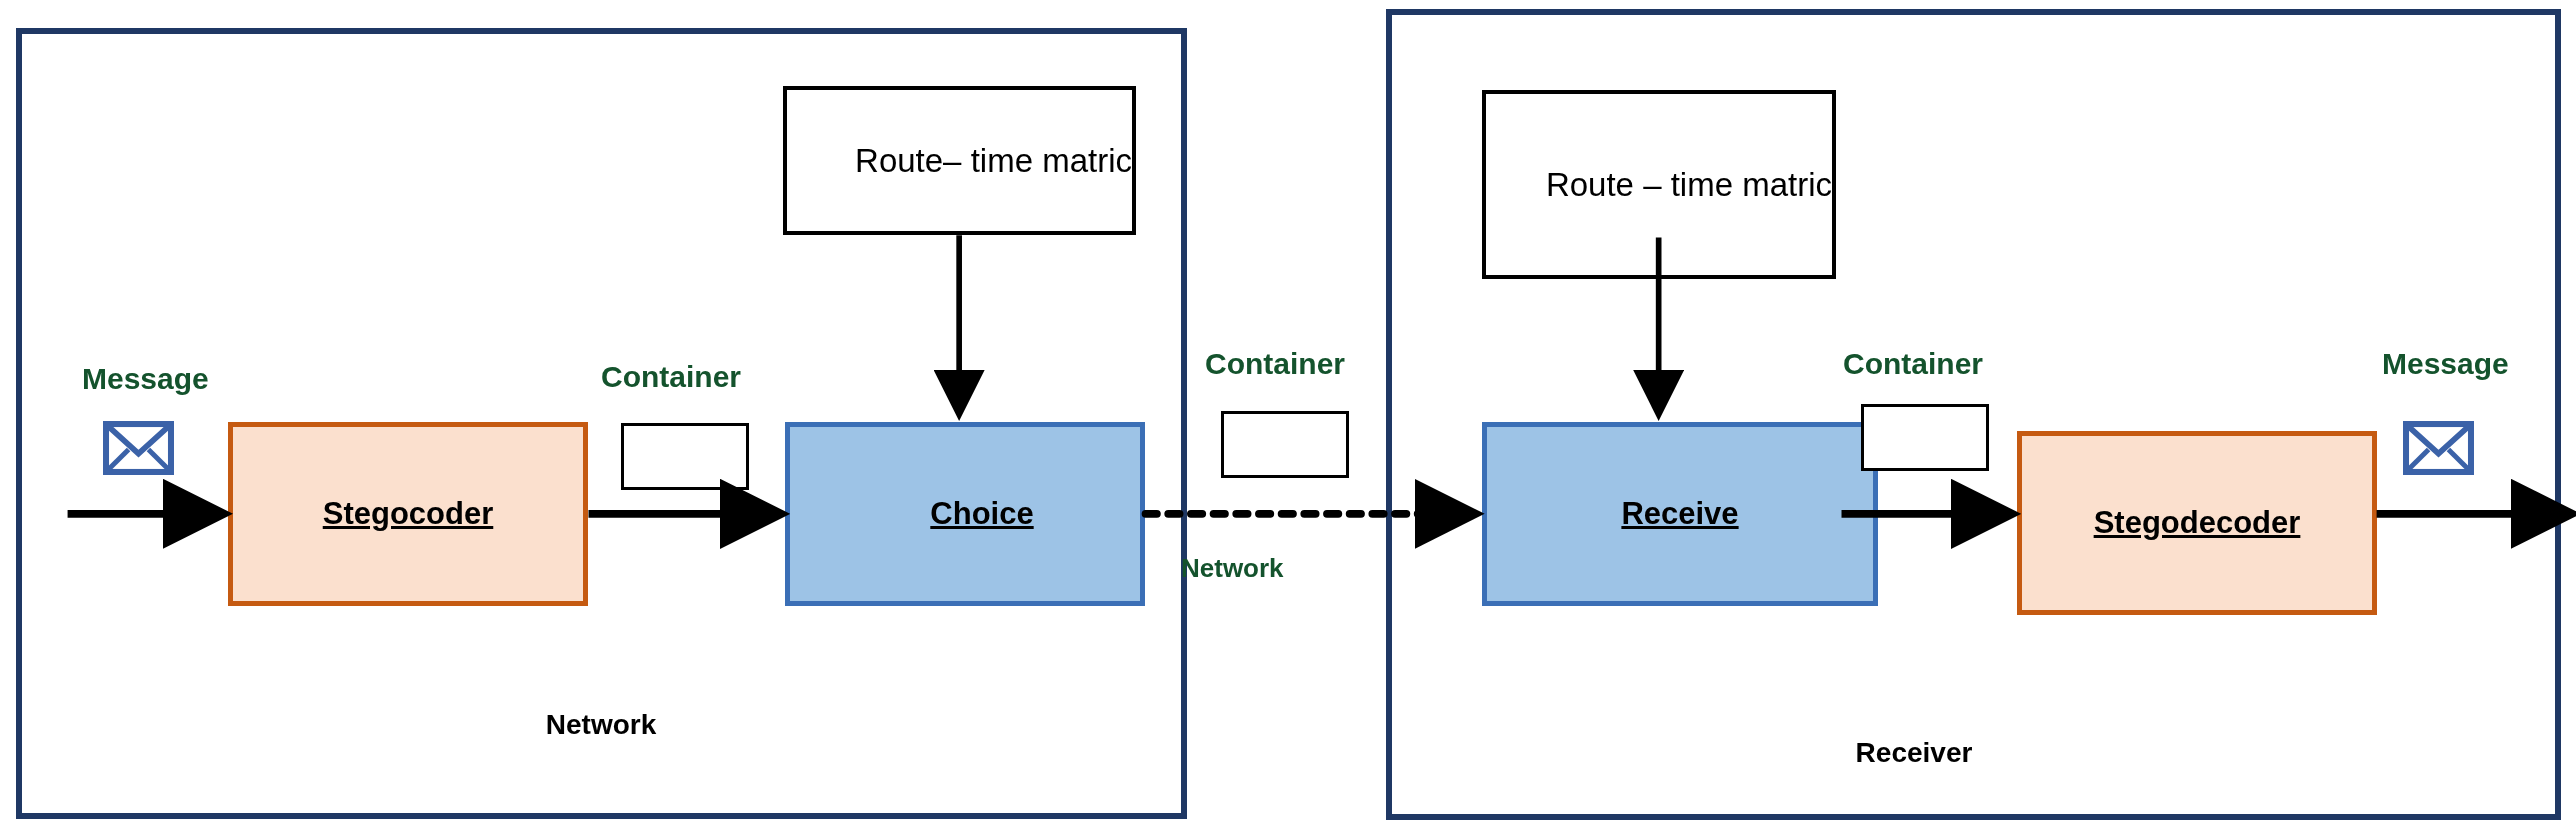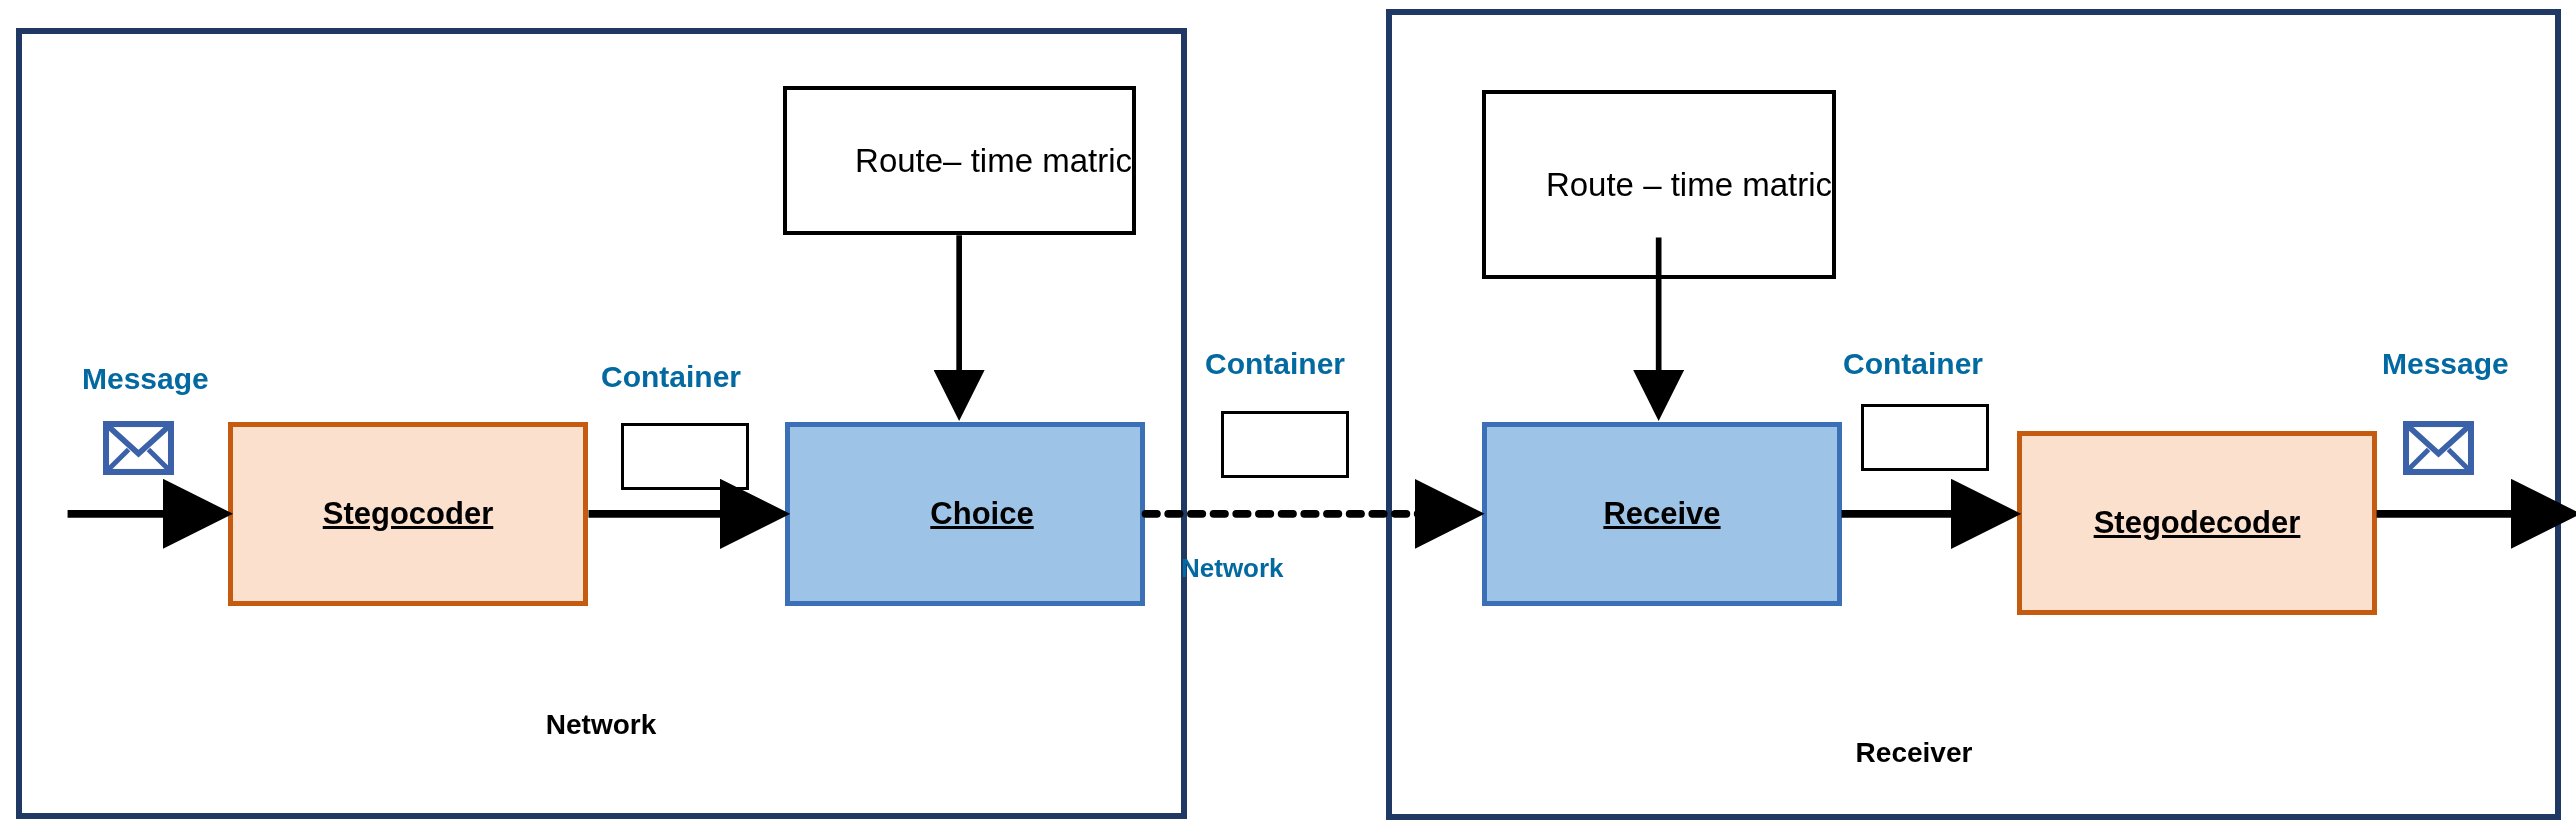--- a/index.html
+++ b/index.html
@@ -55,21 +55,21 @@
   }
   .container-box{
     position:absolute;
     box-sizing:border-box;
     background:#ffffff;
     border:3.5px solid #000000;
   }
   .lbl{
     position:absolute;
     font-weight:bold;
-    color:#0369a1;
+    color:#14532d;
     white-space:nowrap;
   }
   .svg-layer{
     position:absolute;
     left:0;top:0;
     width:2576px;height:837px;
     pointer-events:none;
   }
   .env{position:absolute;}
 </style>
@@ -114,21 +114,21 @@
   <div class="lbl" style="left:1205px;top:347px;font-size:30px;">Container</div>
 
   <div class="container-box" style="left:1221px;top:411px;width:128px;height:67px;"></div>
 
   <div class="lbl" style="left:1181px;top:553px;font-size:26px;">Network</div>
 
   <div class="matrix-box" style="left:1482px;top:90px;width:354px;height:189px;font-size:33px;">
     <span>Route – time matric</span>
   </div>
 
-  <div class="proc-box proc-blue" style="left:1482px;top:422px;width:360px;height:184px;font-size:31px;">
+  <div class="proc-box proc-blue" style="left:1482px;top:422px;width:396px;height:184px;font-size:31px;">
     <span>Receive</span>
   </div>
 
   <div class="lbl" style="left:1843px;top:347px;font-size:30px;">Container</div>
 
   <div class="container-box" style="left:1861px;top:404px;width:128px;height:67px;"></div>
 
   <div class="proc-box proc-orange" style="left:2017px;top:422px;width:360px;height:184px;font-size:31px;margin-top:9px;">
     <span>Stegodecoder</span>
   </div>

